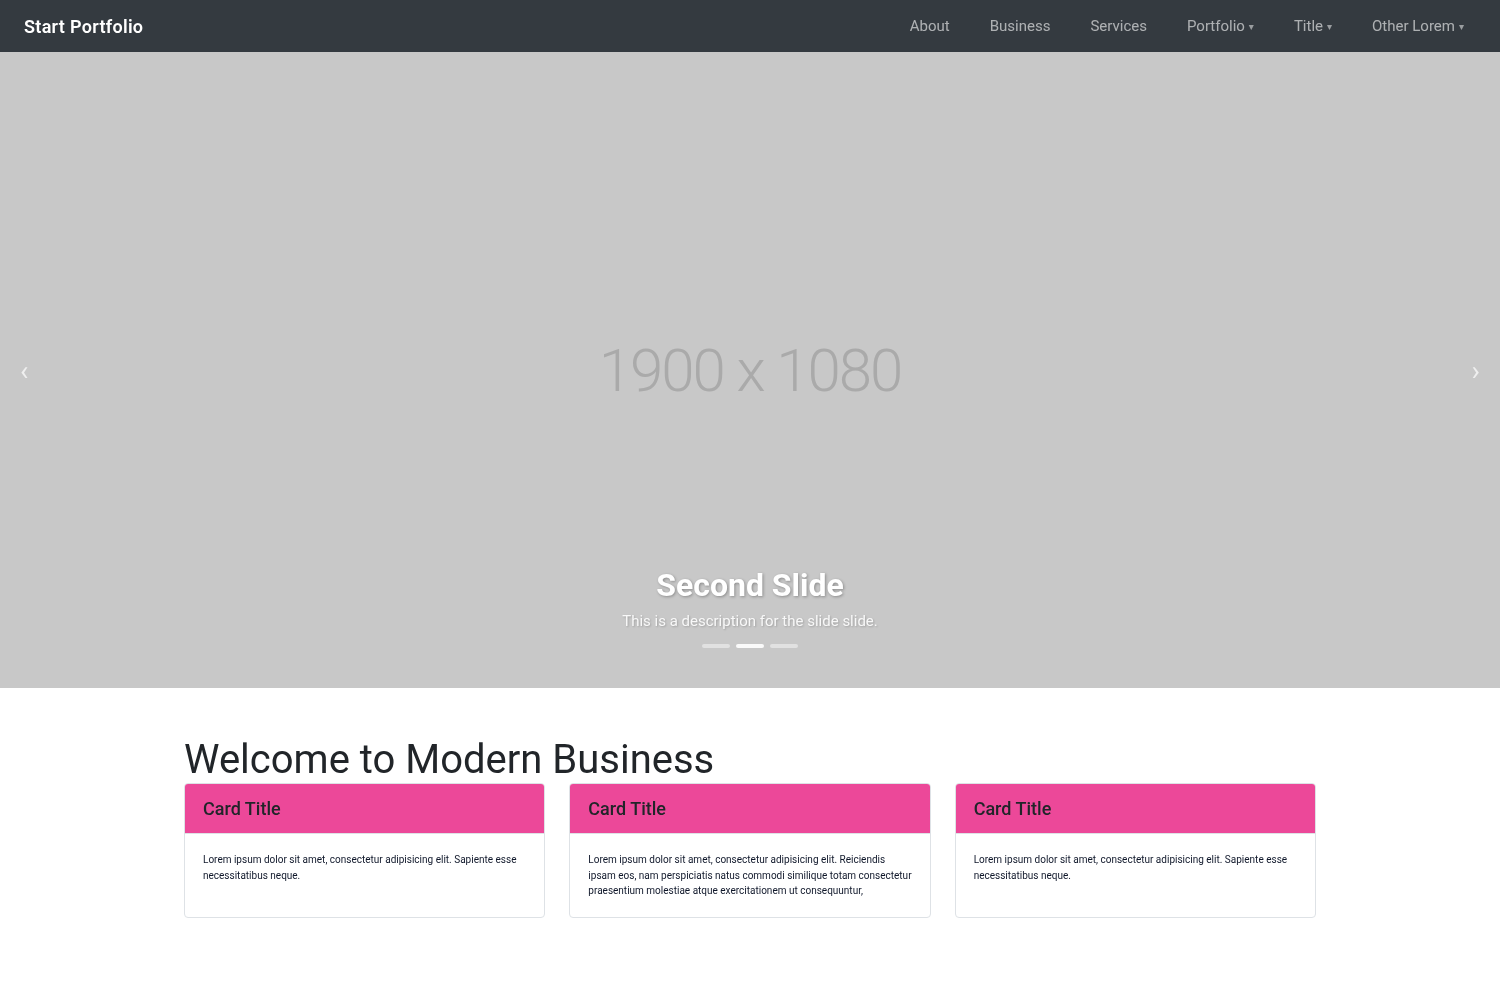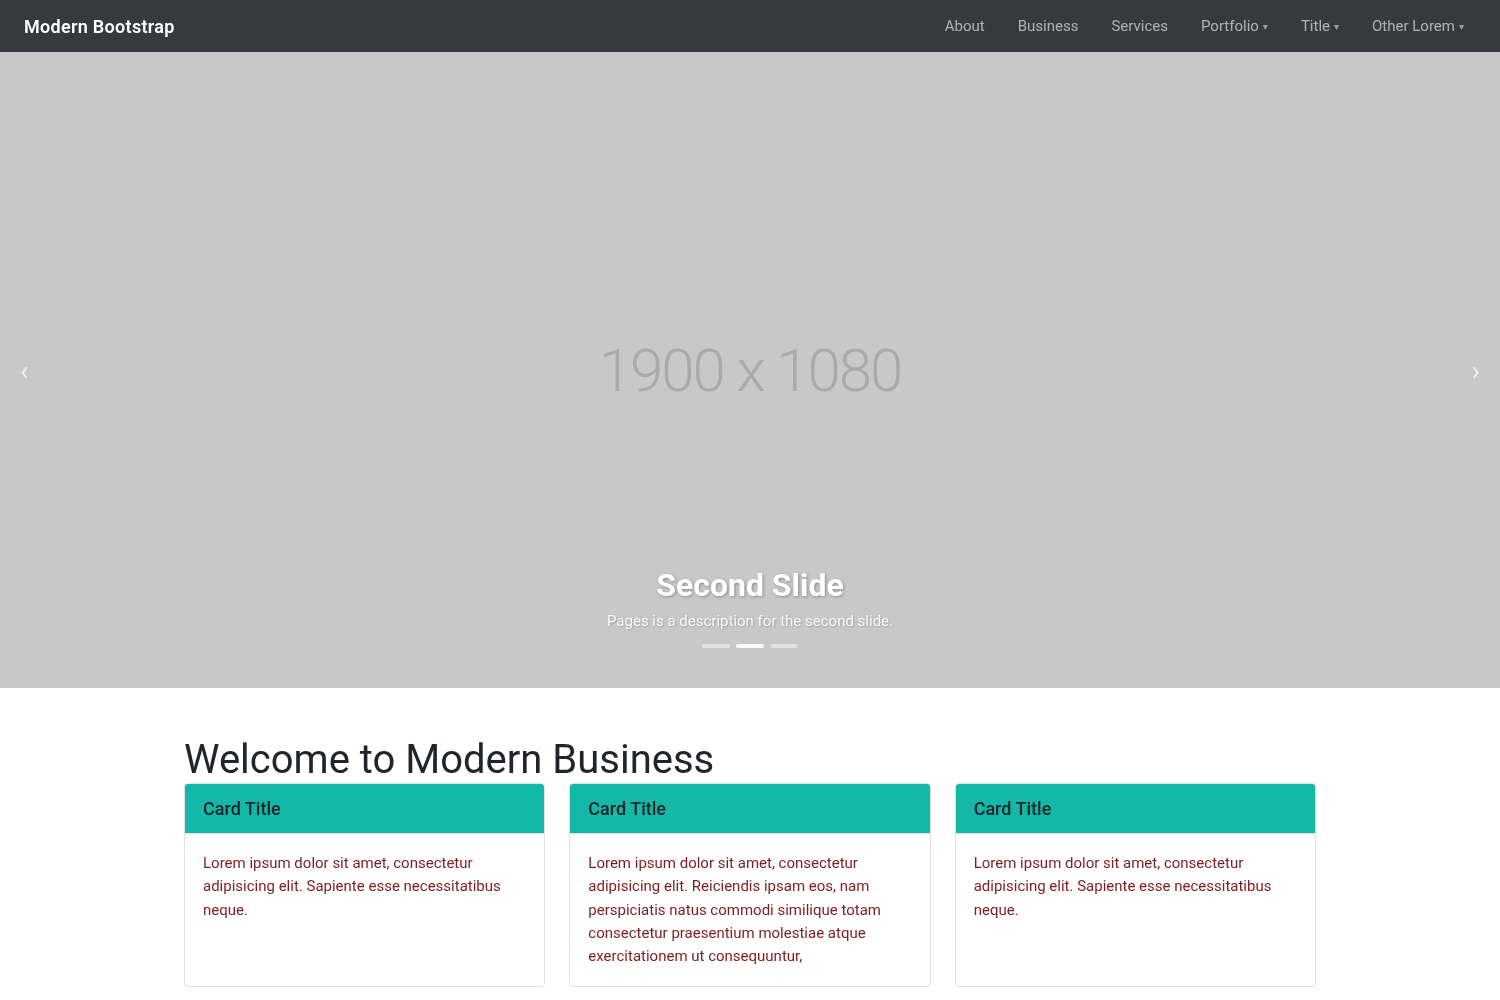--- a/index.html
+++ b/index.html
@@ -16,21 +16,21 @@
     }
     .nav-brand {
       color: #fff;
       font-size: 18px;
       font-weight: 600;
       letter-spacing: 0.3px;
     }
     .nav-links {
       display: flex;
       align-items: center;
-      gap: 9px;
+      gap: 16px;
     }
     .nav-link {
       color: rgba(255,255,255,0.6);
       font-size: 15px;
       padding: 6px 12px;
       cursor: pointer;
       text-decoration: none;
       display: flex;
       align-items: center;
       gap: 4px;
@@ -122,39 +122,39 @@
       display: flex;
       gap: 24px;
     }
     .card {
       flex: 1;
       border: 1px solid #dee2e6;
       border-radius: 4px;
       overflow: hidden;
     }
     .card-header {
-      background: #14b8a6;
+      background: #ec4899;
       padding: 14px 18px;
       border-bottom: 1px solid #dee2e6;
       font-size: 18px;
       font-weight: 500;
       color: #212529;
     }
     .card-body {
       padding: 18px;
-      font-size: 15px;
-      color: #7f1d1d;
+      font-size: 10px;
+      color: #0f172a;
       line-height: 1.55;
     }
   </style>
 </head>
 <body>
 
 <nav>
-  <span class="nav-brand">Modern Bootstrap</span>
+  <span class="nav-brand">Start Portfolio</span>
   <div class="nav-links">
     <a class="nav-link">About</a>
     <a class="nav-link">Business</a>
     <a class="nav-link">Services</a>
     <a class="nav-link">
       <span>Portfolio</span>
       <span class="dropdown-arrow">▾</span>
     </a>
     <a class="nav-link">
       <span>Title</span>
@@ -166,21 +166,21 @@
     </a>
   </div>
 </nav>
 
 <div class="carousel">
   <div class="carousel-placeholder">1900 x 1080</div>
   <div class="carousel-control prev">‹</div>
   <div class="carousel-control next">›</div>
   <div class="carousel-caption">
     <h2>Second Slide</h2>
-    <p>Pages is a description for the second slide.</p>
+    <p>This is a description for the slide slide.</p>
     <div class="carousel-indicators">
       <div class="indicator"></div>
       <div class="indicator active"></div>
       <div class="indicator"></div>
     </div>
   </div>
 </div>
 
 <div class="main-content">
   <h1 class="page-title">Welcome to Modern Business</h1>

